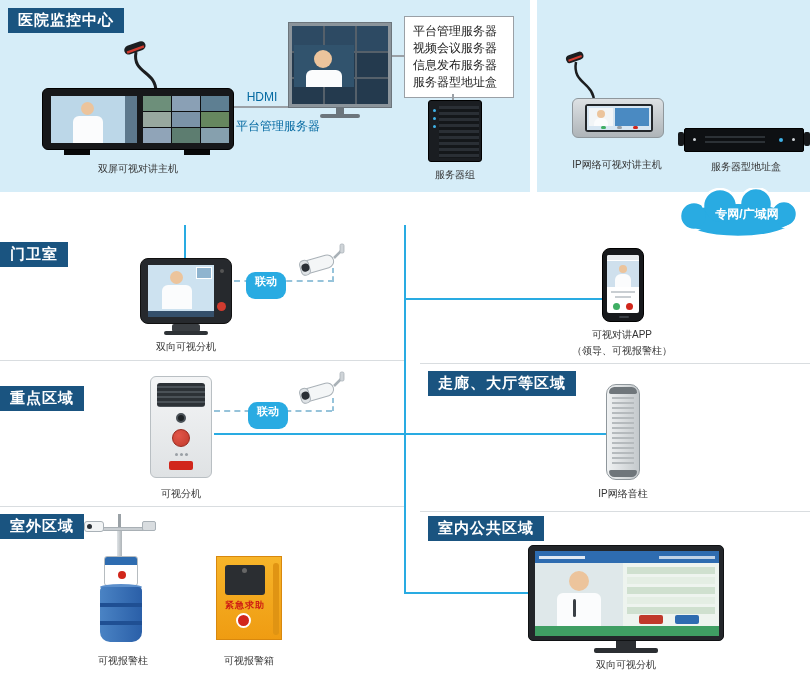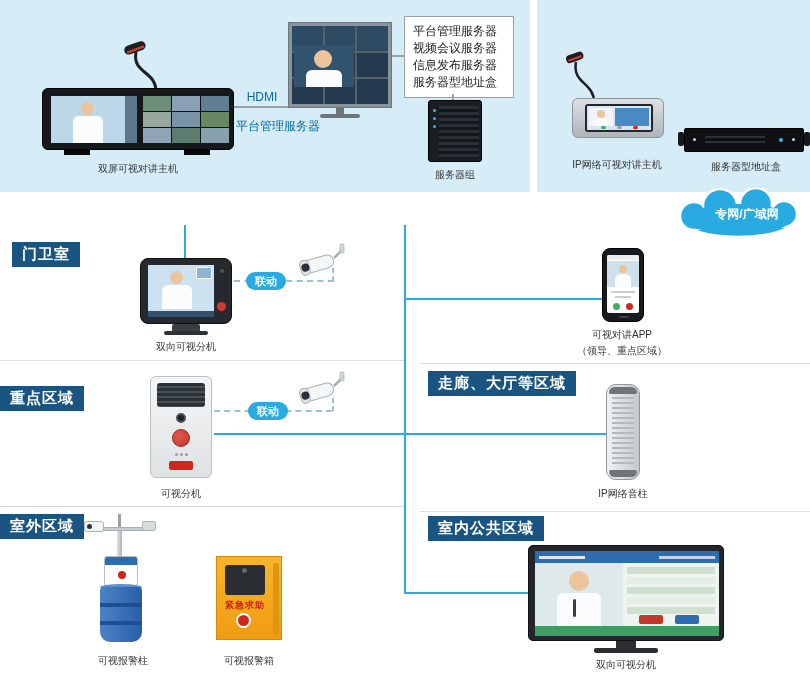--- a/index.html
+++ b/index.html
@@ -9,21 +9,21 @@
   .panel{position:absolute;background:#d6edf8}
   .tag{position:absolute;background:#1a5480;color:#fff;font-weight:bold;font-size:15px;padding:3px 10px;letter-spacing:1px;white-space:nowrap}
   .lbl{position:absolute;font-size:10px;color:#333;text-align:center;white-space:nowrap}
   .small-lbl{position:absolute;font-size:12px;color:#0369a1;text-align:center;white-space:nowrap}
   .line-h{position:absolute;height:2px;background:#29abe2}
   .line-v{position:absolute;width:2px;background:#29abe2}
   .gline{position:absolute;background:#9aa0a6}
   .divider{position:absolute;height:1px;background:#d9dde0}
   .dash-h{position:absolute;height:0;border-top:2px dashed #96c3da}
   .dash-v{position:absolute;width:0;border-left:2px dashed #96c3da}
-  .badge{position:absolute;background:#29abe2;color:#fff;font-size:11px;font-weight:bold;border-radius:9px;width:40px;height:18px;line-height:18px;text-align:center;z-index:5}
+  .badge{position:absolute;background:#29abe2;color:#fff;font-size:11px;font-weight:bold;border-radius:9px;width:40px;height:27px;line-height:18px;text-align:center;z-index:5}
   .lan-bar{position:absolute;left:84px;top:199px;width:576px;height:26px;border-radius:13px;
     background:linear-gradient(180deg,#6ed2f0,#2fb0dc);color:#fff;font-weight:bold;font-size:15px;
     letter-spacing:10px;text-align:center;line-height:26px;z-index:2}
   .node-circle{position:absolute;width:22px;height:22px;border-radius:50%;background:#fff;z-index:4}
   .textbox{position:absolute;background:#fff;border:1px solid #9aa0a6;padding:6px 8px;font-size:12px;line-height:17px;color:#222}
   .head{position:absolute;border-radius:50%;background:#ecc49c}
   .torso{position:absolute;background:#fbfcfd;border-radius:6px 6px 0 0}
   .cam-grid{position:absolute;display:grid;grid-template-columns:repeat(3,1fr);grid-template-rows:repeat(3,1fr);gap:1px;background:#0d0f11}
   .cam-grid i{display:block}
   .cam-grid i:nth-child(1){background:#6d8f7a}.cam-grid i:nth-child(2){background:#8aa0b5}
@@ -39,20 +39,21 @@
   .grille{background:repeating-linear-gradient(180deg,#b5babd 0 2px,transparent 2px 5px)}
 </style>
 </head>
 <body>
 
 <div class="canvas">
 
   <div class="panel" style="left:0;top:0;width:530px;height:192px"></div>
   <div class="panel" style="left:537px;top:0;width:273px;height:192px"></div>
 
+  <div class="tag" style="left:8px;top:8px">医院监控中心</div>
 
   <svg class="abs" style="left:112px;top:40px" width="60" height="52" viewBox="0 0 60 52">
     <path d="M44 52 C44 30 20 34 24 12" stroke="#1c1e20" stroke-width="3" fill="none"></path>
     <g transform="rotate(-20 24 8)">
       <rect x="12" y="3" width="22" height="9" rx="4.5" fill="#1c1e20"></rect>
       <rect x="14" y="8" width="18" height="2.5" fill="#d23b2f"></rect>
     </g>
   </svg>
   <div class="abs" style="left:42px;top:88px;width:192px;height:62px;background:#17181a;border:1px solid #000;border-radius:6px">
     <div class="abs" style="left:8px;top:7px;width:86px;height:47px;background:#bcd7e8;overflow:hidden">
@@ -172,21 +173,21 @@
   <div class="line-h" style="left:406px;top:298px;width:196px"></div>
   <div class="line-h" style="left:214px;top:433px;width:190px"></div>
   <div class="line-h" style="left:406px;top:433px;width:200px"></div>
   <div class="line-h" style="left:406px;top:592px;width:122px"></div>
 
   <div class="divider" style="left:0;top:360px;width:404px"></div>
   <div class="divider" style="left:0;top:506px;width:404px"></div>
   <div class="divider" style="left:420px;top:363px;width:390px"></div>
   <div class="divider" style="left:420px;top:511px;width:390px"></div>
 
-  <div class="tag" style="left:12px;top:242px">门卫室</div>
+  <div class="tag" style="left:0;top:242px">门卫室</div>
   <div class="abs" style="left:140px;top:258px;width:92px;height:66px;background:#26292d;border:1px solid #111;border-radius:8px">
     <div class="abs" style="left:7px;top:6px;width:66px;height:52px;background:#cde2f0;overflow:hidden">
       <div class="head" style="left:22px;top:6px;width:13px;height:13px"></div>
       <div class="torso" style="left:14px;top:20px;width:30px;height:24px"></div>
       <div class="abs" style="right:2px;top:2px;width:16px;height:12px;background:#8fb4cf;border:1px solid #fff"></div>
       <div class="abs" style="left:0;bottom:0;width:66px;height:6px;background:#35506b"></div>
     </div>
     <div class="abs" style="right:7px;top:10px;width:4px;height:4px;border-radius:50%;background:#555"></div>
     <div class="abs" style="right:5px;bottom:12px;width:9px;height:9px;border-radius:50%;background:#d03b2f"></div>
   </div>
@@ -215,21 +216,21 @@
         <div class="torso" style="left:8px;top:13px;width:16px;height:13px"></div>
       </div>
       <div class="abs" style="left:4px;top:36px;width:24px;height:2px;background:#c9ced2"></div>
       <div class="abs" style="left:8px;top:41px;width:16px;height:2px;background:#c9ced2"></div>
       <div class="abs" style="left:6px;top:48px;width:7px;height:7px;border-radius:50%;background:#3fae63"></div>
       <div class="abs" style="left:19px;top:48px;width:7px;height:7px;border-radius:50%;background:#d1261b"></div>
     </div>
     <div class="abs" style="left:16px;bottom:3px;width:10px;height:2px;background:#3a3f45;border-radius:1px"></div>
   </div>
   <div class="lbl" style="left:566px;top:328px;width:112px">可视对讲APP</div>
-  <div class="lbl" style="left:552px;top:344px;width:140px">（领导、重点区域）</div>
+  <div class="lbl" style="left:552px;top:344px;width:140px">（领导、可视报警柱）</div>
 
   <div class="tag" style="left:0;top:386px">重点区域</div>
   <div class="abs" style="left:150px;top:376px;width:62px;height:102px;background:linear-gradient(180deg,#f4f5f6,#dfe2e4);border:1px solid #b9bfc3;border-radius:6px">
     <div class="slats abs" style="left:6px;top:6px;width:48px;height:24px;border-radius:3px"></div>
     <div class="abs" style="left:25px;top:36px;width:10px;height:10px;border-radius:50%;background:#1e2225;border:2px solid #4a5157"></div>
     <div class="abs" style="left:21px;top:52px;width:18px;height:18px;border-radius:50%;background:radial-gradient(circle at 35% 35%,#e2574a,#c0392b);border:1px solid #98281d"></div>
     <div class="abs" style="left:24px;top:76px;width:3px;height:3px;border-radius:50%;background:#9aa0a6;box-shadow:5px 0 0 #9aa0a6,10px 0 0 #9aa0a6"></div>
     <div class="abs" style="left:18px;top:84px;width:24px;height:9px;background:#d1261b;border-radius:2px"></div>
   </div>
   <div class="lbl" style="left:141px;top:487px;width:80px">可视分机</div>

